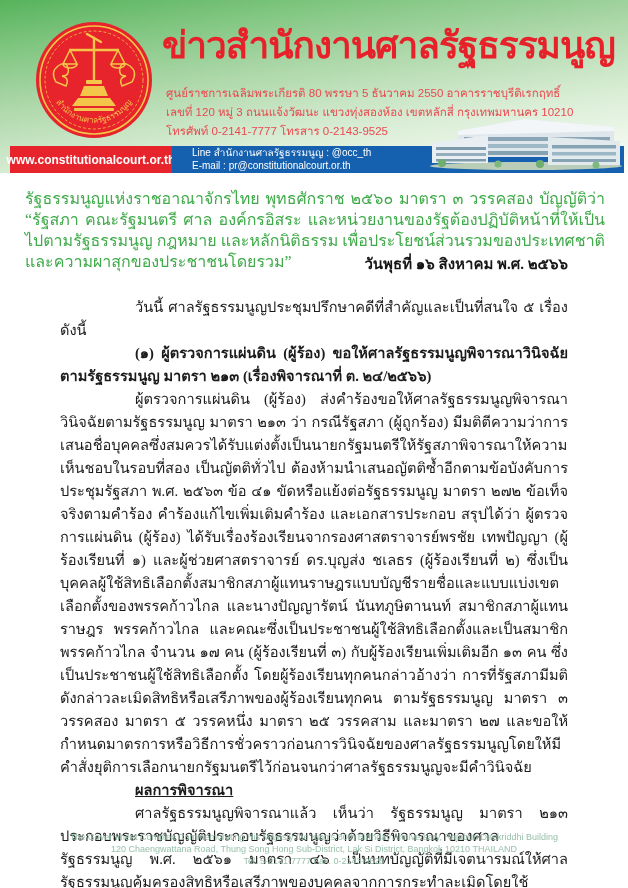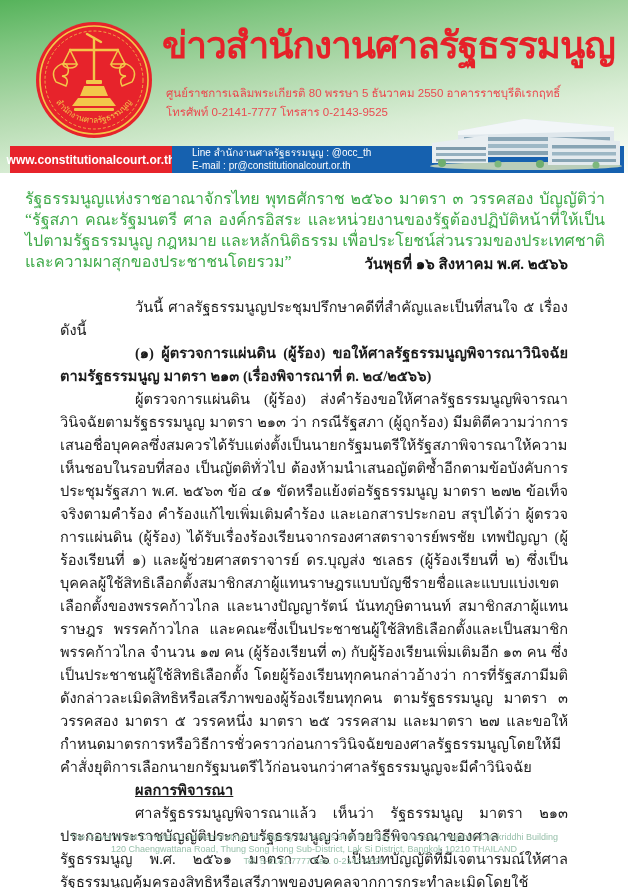--- a/index.html
+++ b/index.html
@@ -127,20 +127,21 @@
         <text font-family="Liberation Sans, sans-serif" font-size="8.2" fill="#f3c64a">
           <textPath href="#capArc" startOffset="50%" text-anchor="middle">สำนักงานศาลรัฐธรรมนูญ</textPath>
         </text>
       </svg>
     </div>
 
     <div class="masthead-title">ข่าวสำนักงานศาลรัฐธรรมนูญ</div>
 
     <div class="masthead-address">
       <div>ศูนย์ราชการเฉลิมพระเกียรติ 80 พรรษา 5 ธันวาคม 2550 อาคารราชบุรีดิเรกฤทธิ์</div>
+      <div>เลขที่ 120 หมู่ 3 ถนนแจ้งวัฒนะ แขวงทุ่งสองห้อง เขตหลักสี่ กรุงเทพมหานคร 10210</div>
       <div>โทรศัพท์ 0-2141-7777  โทรสาร 0-2143-9525</div>
     </div>
 
     <div class="band">
       <div class="band-red">www.constitutionalcourt.or.th</div>
       <div class="band-blue">
         <div>Line  สำนักงานศาลรัฐธรรมนูญ : @occ_th</div>
         <div>E-mail : pr@constitutionalcourt.or.th</div>
       </div>
     </div>

